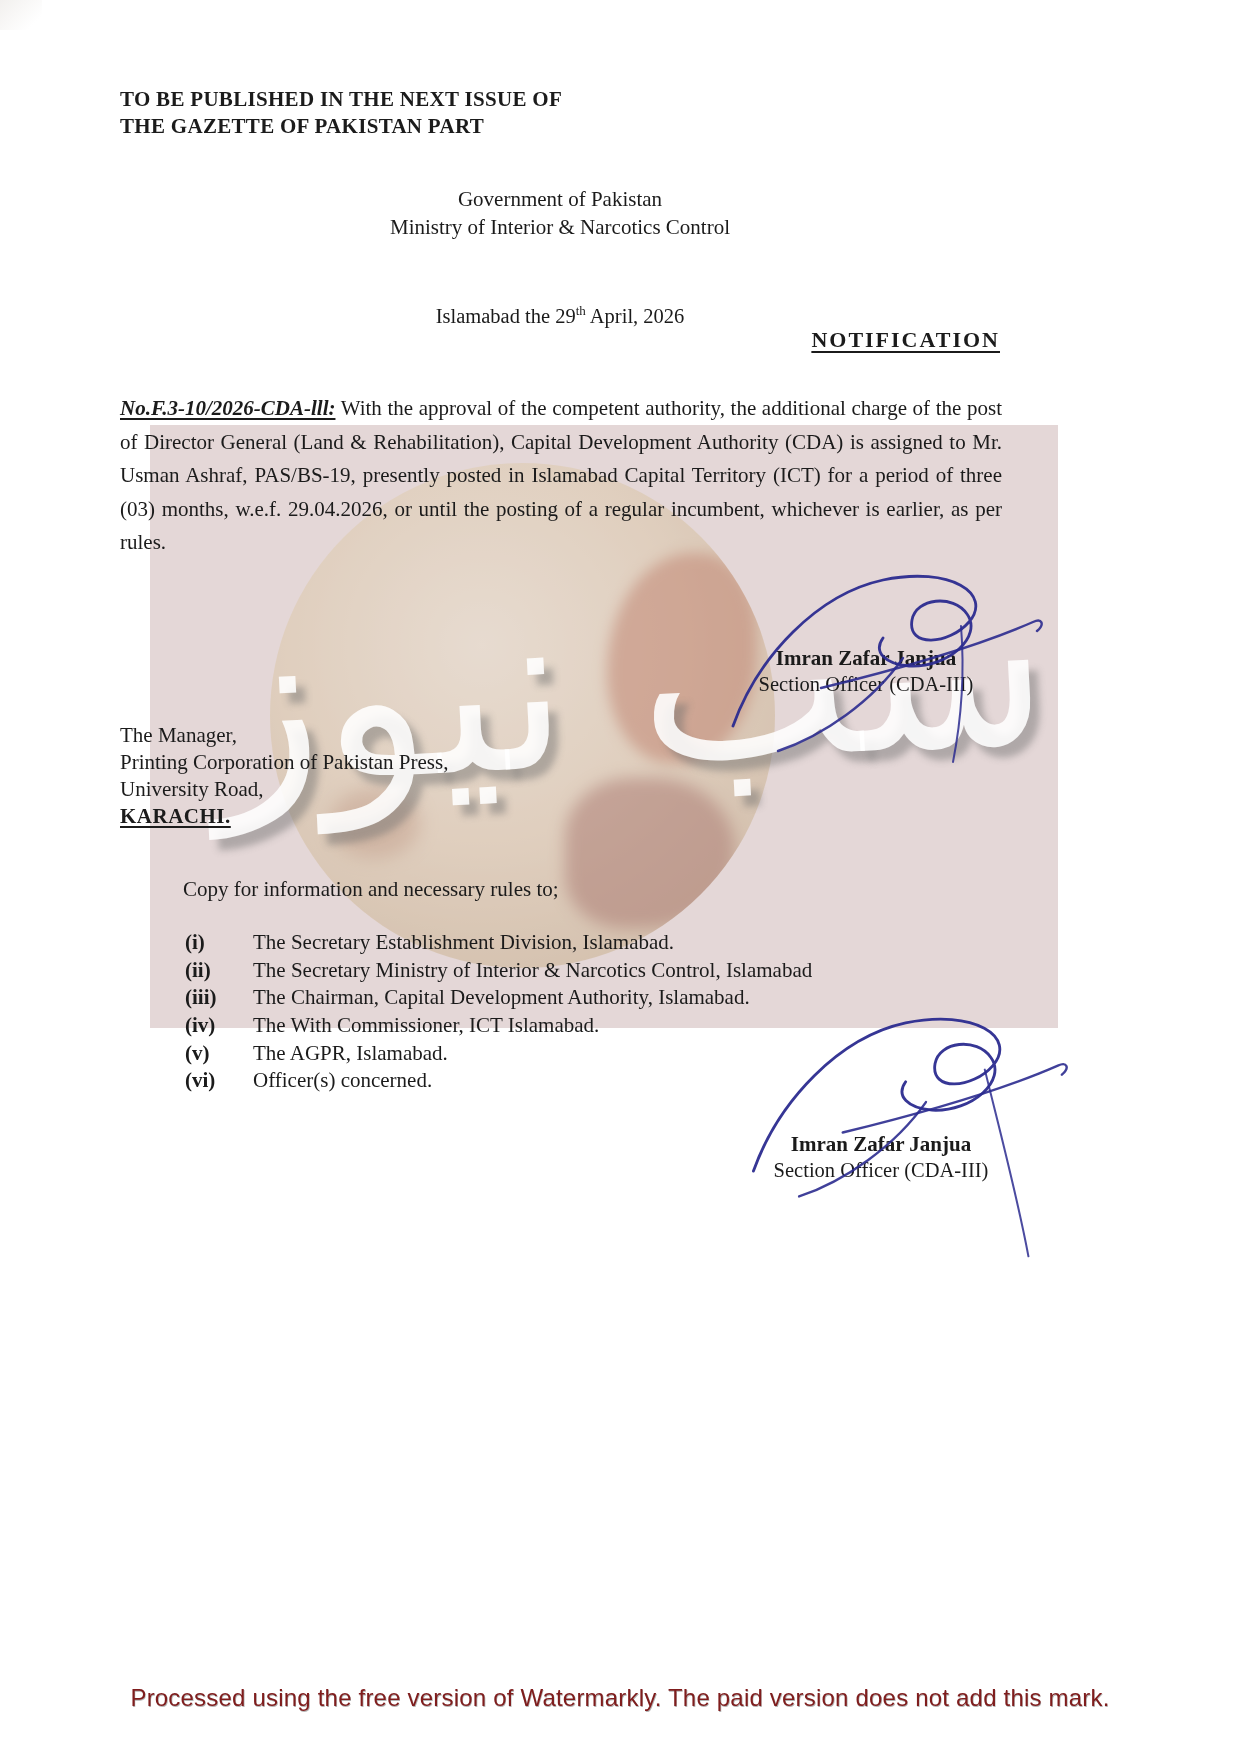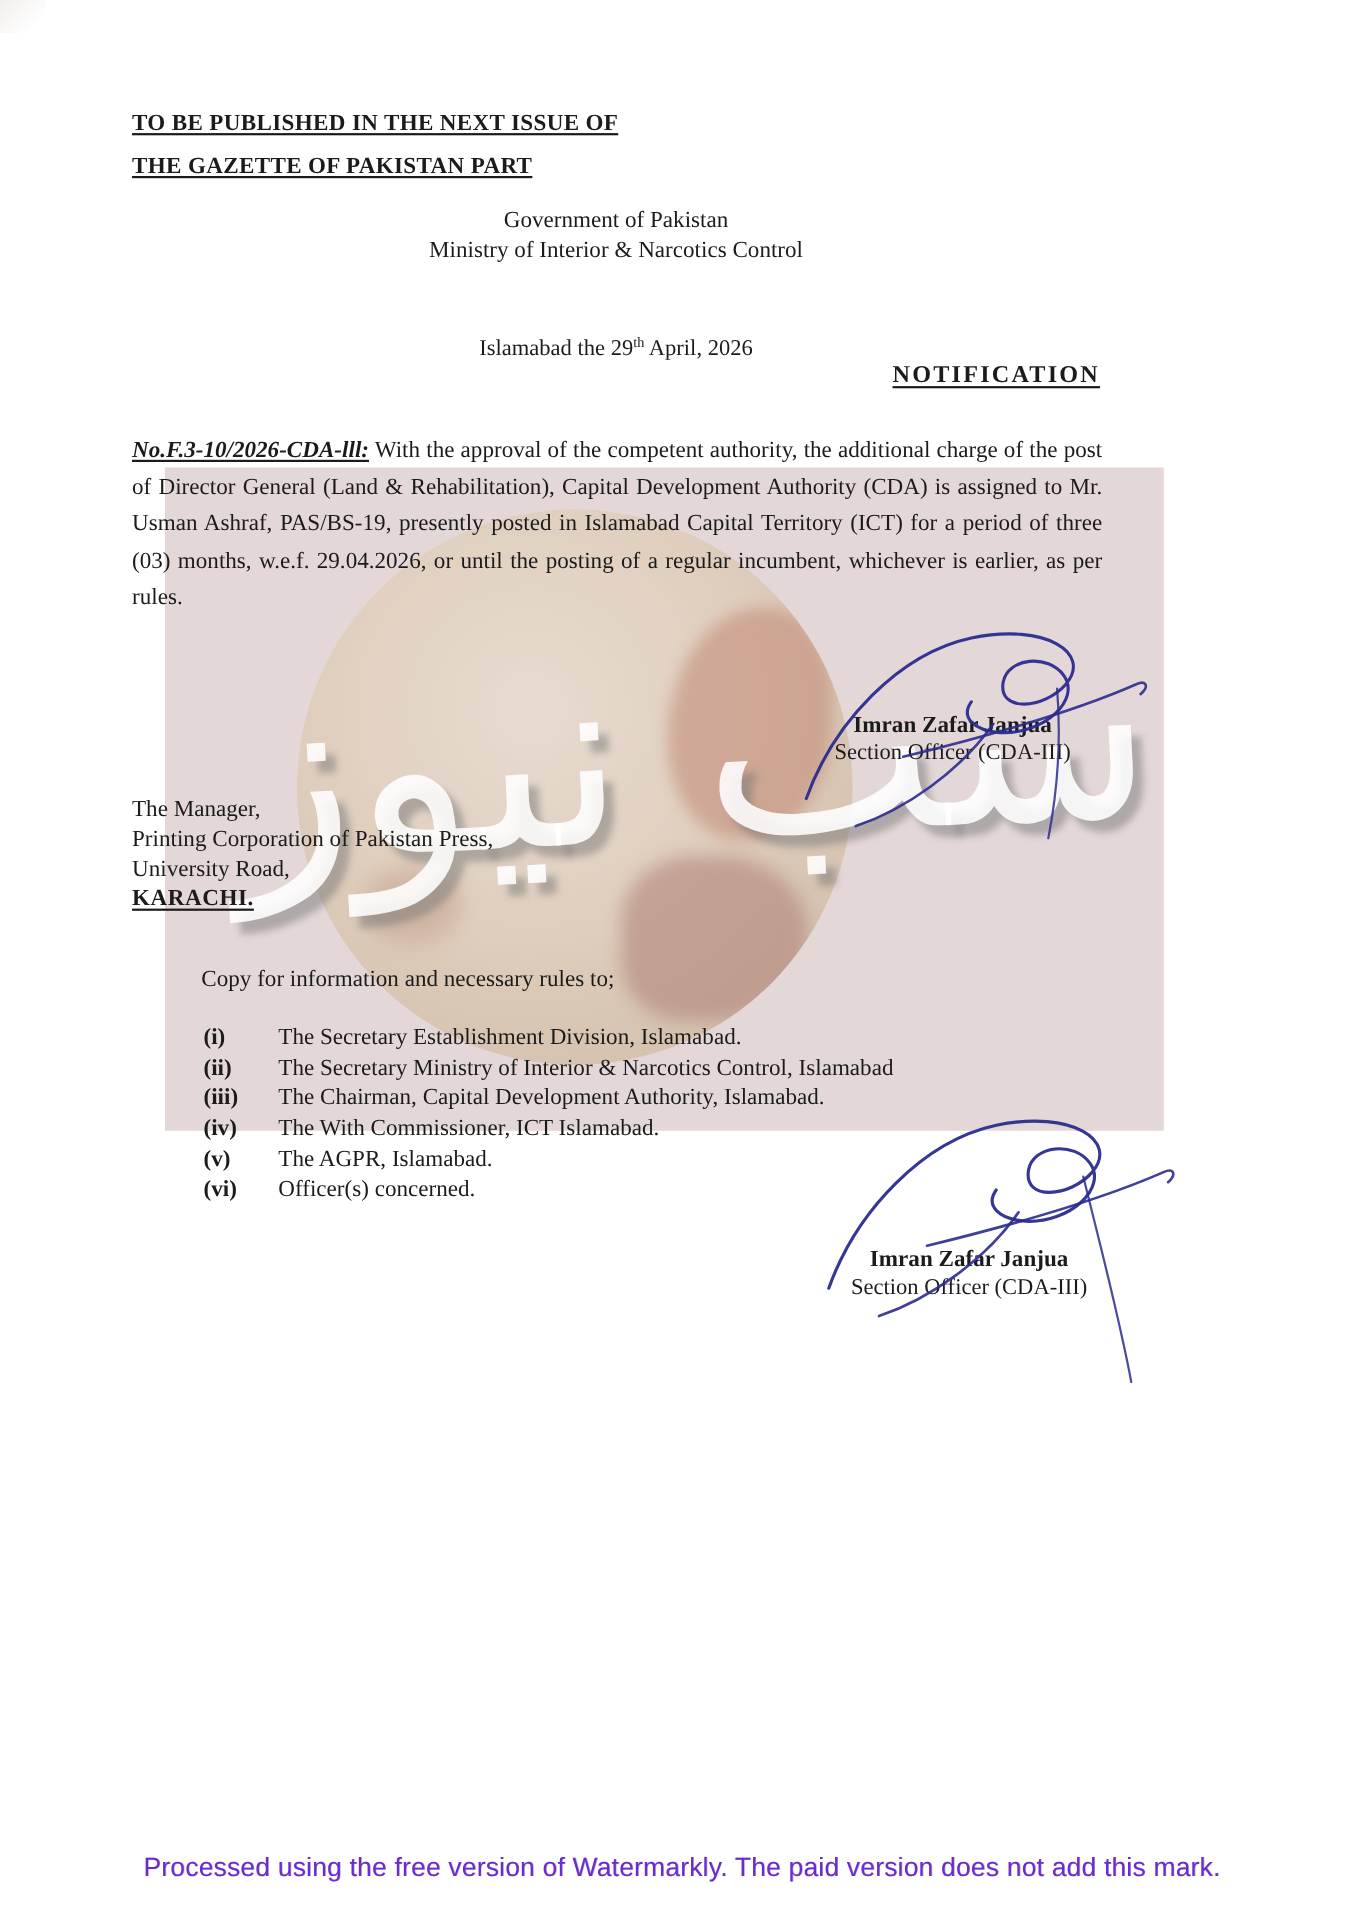--- a/index.html
+++ b/index.html
@@ -41,21 +41,21 @@
     transform:rotate(-3deg);
   }
 
   
   .content { position:absolute; inset:0; z-index:2; }
 
   .gazette-notice {
     position:absolute; left:120px; top:86px;
     font-size:21px; font-weight:bold; line-height:27px; letter-spacing:.3px;
   }
-  .gazette-notice div { text-decoration:underline; text-decoration-thickness:2px; text-underline-offset:3px;margin-top:12px; }
+  .gazette-notice div { text-decoration-thickness:2px; text-underline-offset:3px; }
 
   .masthead {
     position:absolute; left:120px; top:185px; width:880px; text-align:center;
     font-size:21px; font-weight:normal; line-height:28px;
   }
 
   .dateline {
     position:absolute; left:120px; top:303px; width:880px; text-align:center;
     font-size:20.5px;
   }
@@ -100,21 +100,21 @@
   }
 
   .copy-list { position:absolute; left:185px; top:930px; font-size:21px; }
   .copy-row { display:flex; height:27.7px; align-items:flex-start; }
   .copy-num { width:68px; font-weight:bold; }
   .copy-text { }
 
   .footer-watermark {
     position:absolute; left:0; top:1684px; width:100%; text-align:center;
     font-family:"Liberation Sans", sans-serif; font-size:24px;
-    color:#6d28d9; text-shadow:.6px .6px 0 #b5b5b5, -0.5px -0.5px 0 #ffffff;
+    color:#7f1d1d; text-shadow:.6px .6px 0 #b5b5b5, -0.5px -0.5px 0 #ffffff;
     z-index:4; letter-spacing:.2px;
   }
 </style>
 </head>
 <body>
 
 <div class="page">
   <div class="corner-artifact"></div>
 
   <div class="wm-rect">

